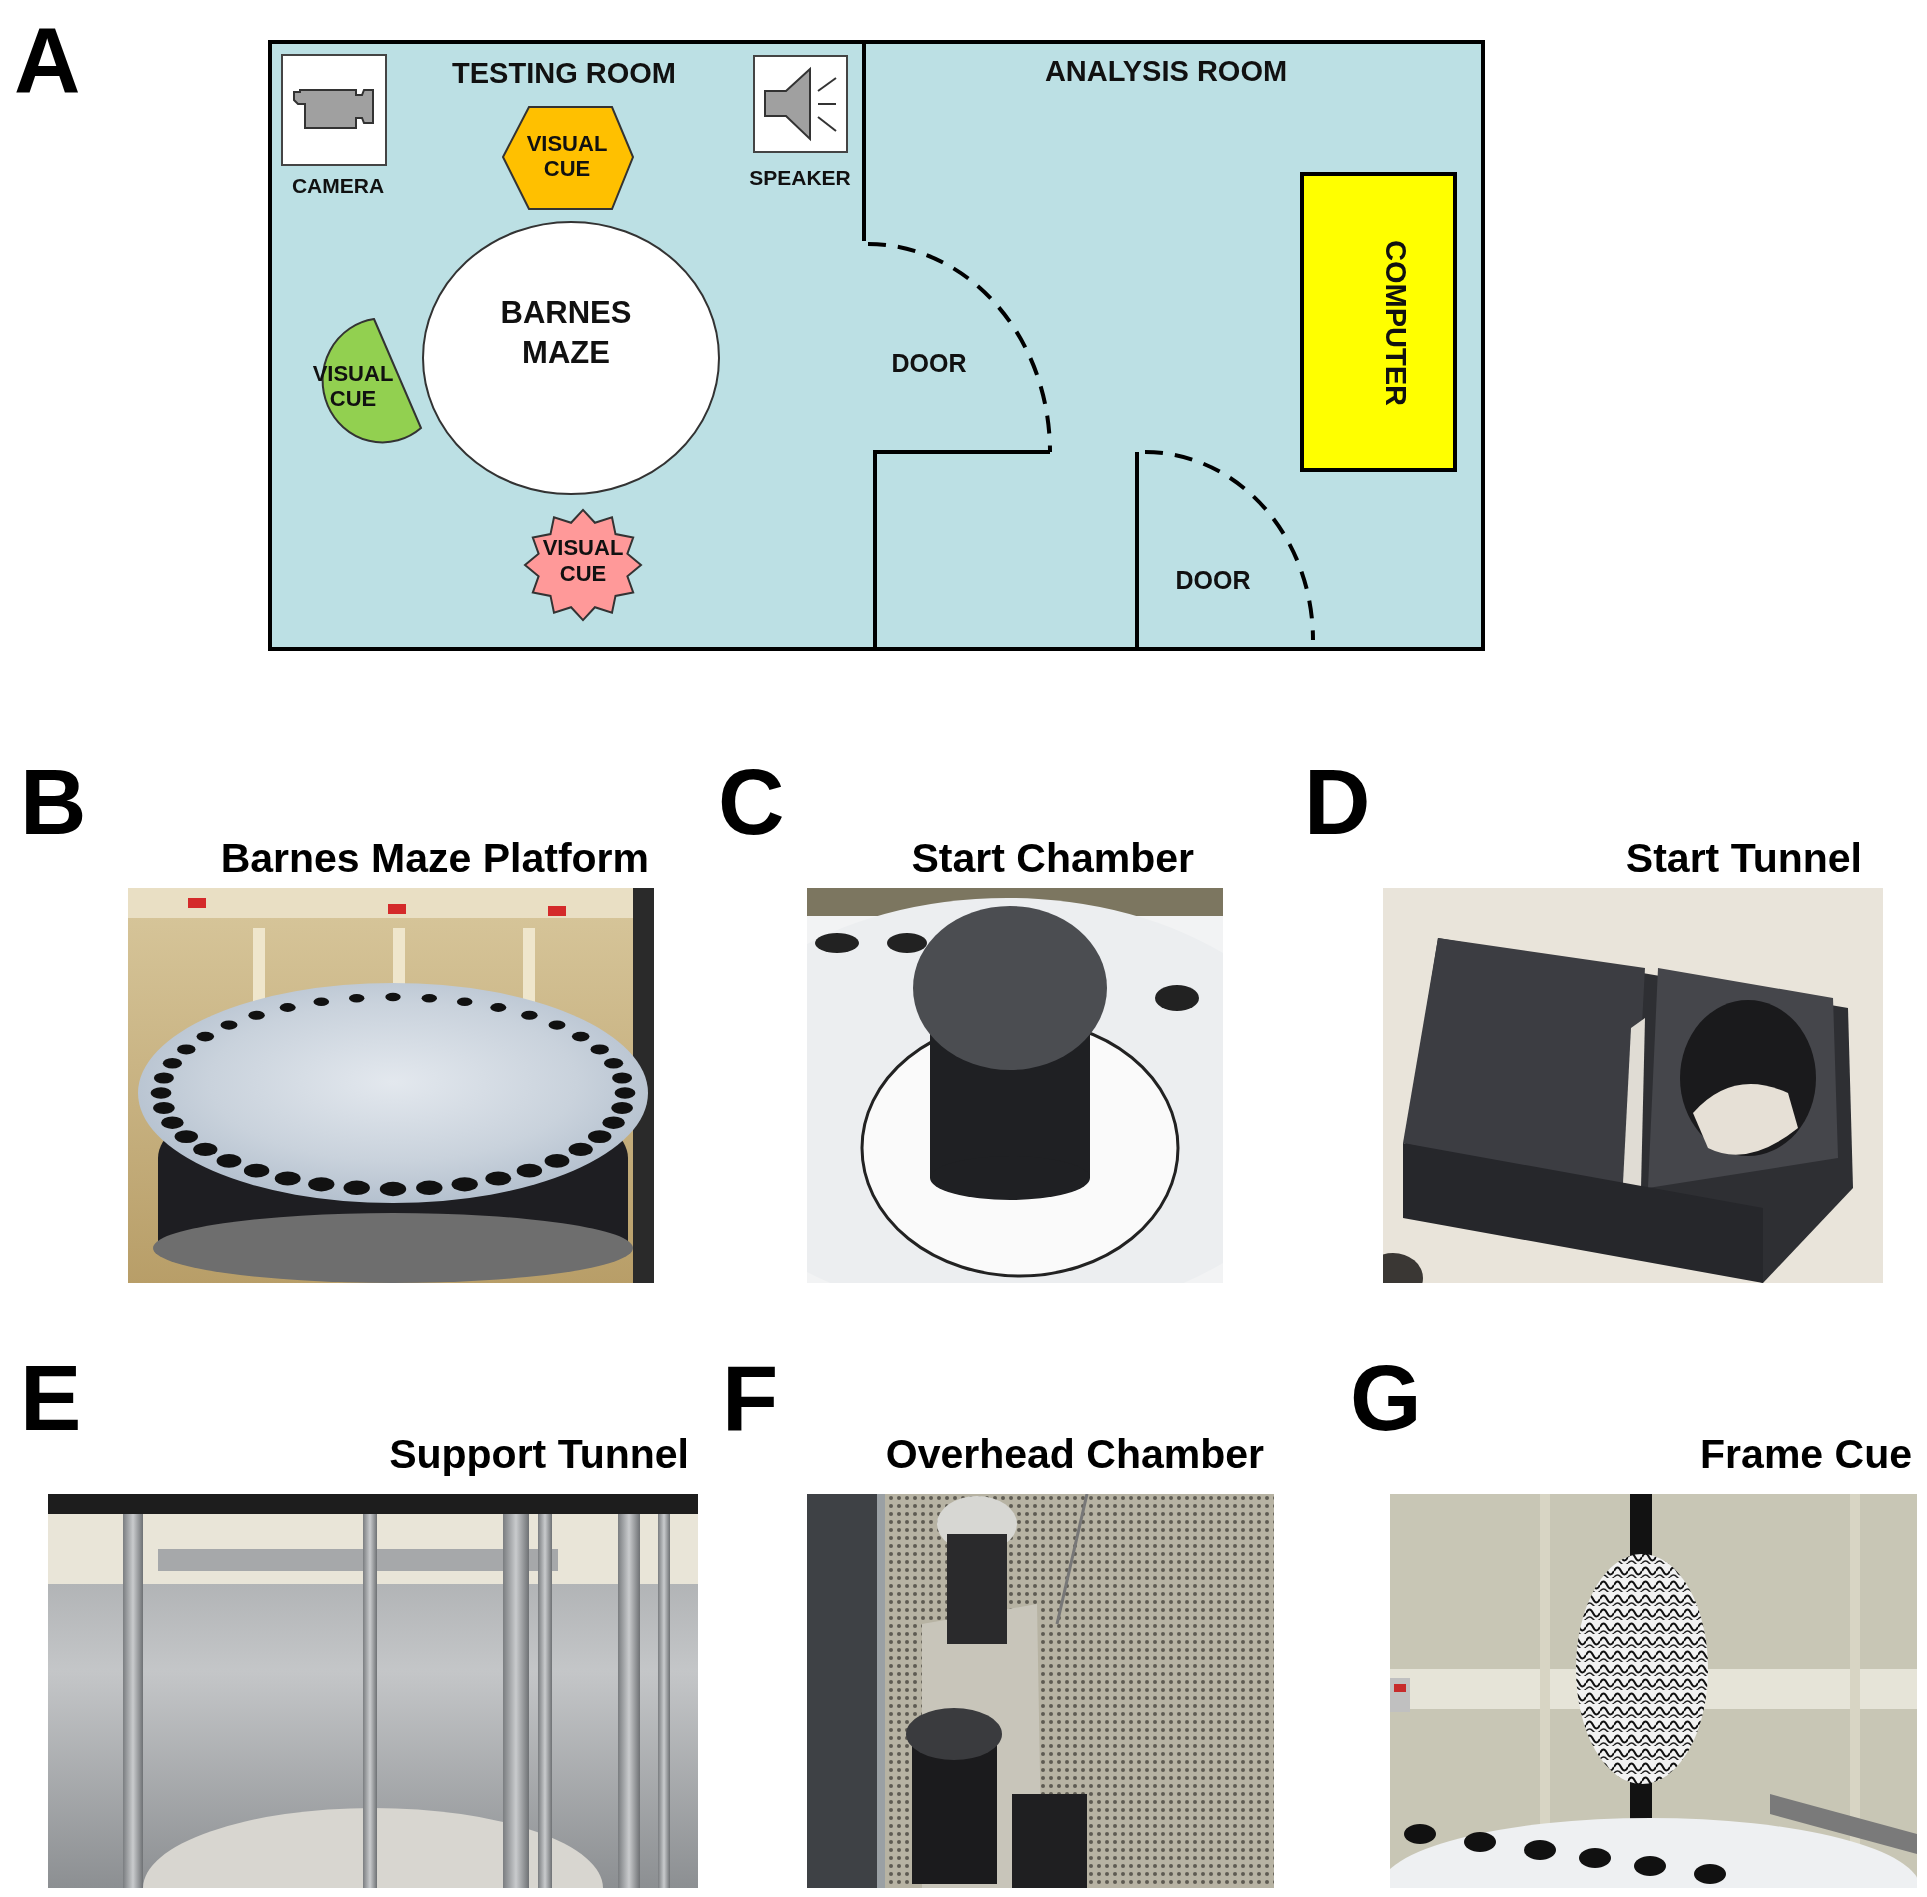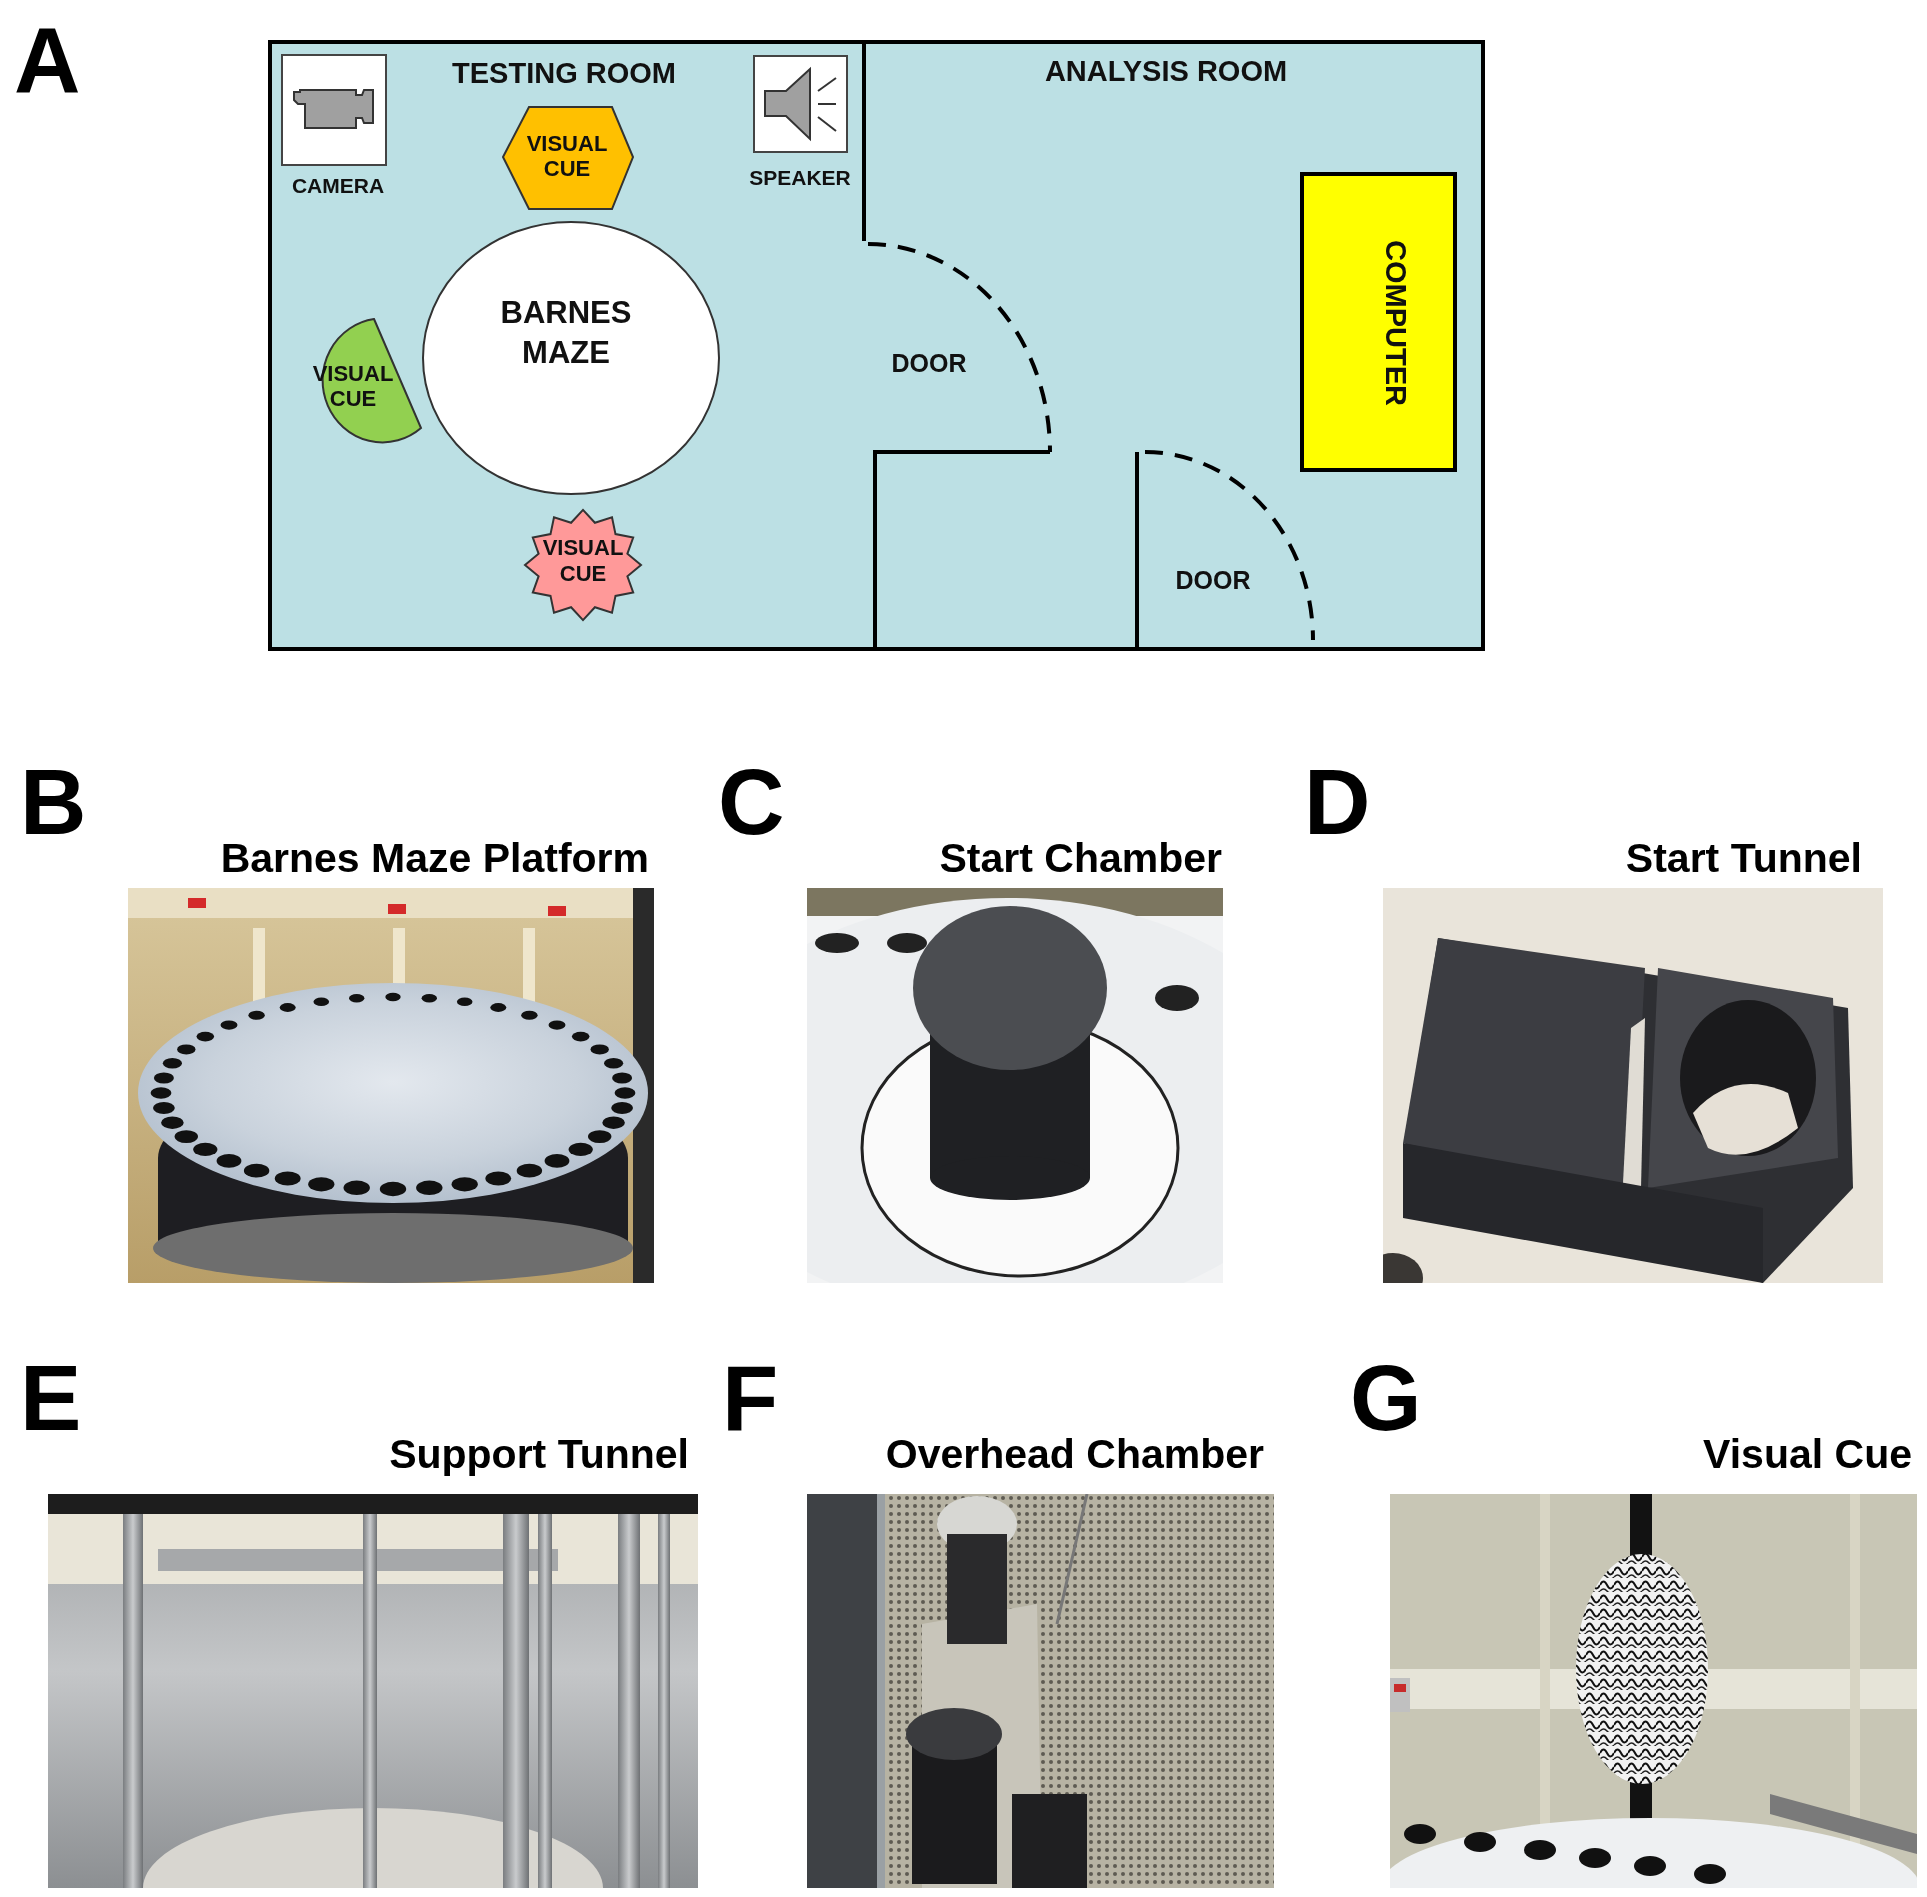--- a/index.html
+++ b/index.html
@@ -145,21 +145,21 @@
         <ellipse cx="429.0" cy="137.1" rx="8.5" ry="4.6"></ellipse>
         <ellipse cx="452.7" cy="148.6" rx="8.8" ry="4.8"></ellipse>
         <ellipse cx="471.7" cy="161.4" rx="9.2" ry="5.0"></ellipse>
         <ellipse cx="485.6" cy="175.3" rx="9.6" ry="5.2"></ellipse>
         <ellipse cx="494.1" cy="190.0" rx="10.0" ry="5.5"></ellipse>
       </g>
   </svg>
 </div>
 
 <div class="panel-letter" style="left:718px; top:756px;">C</div>
-<div class="panel-title" style="left:808px; width:414px; top:838px;">Start Chamber</div>
+<div class="panel-title" style="left:780px; width:414px; top:838px;">Start Chamber</div>
 <div class="photo" style="left:807px; top:888px; width:416px; height:395px;">
   <svg width="416" height="395" viewBox="0 0 416 395">
     <rect width="416" height="395" fill="#F2F3F4"></rect>
     <rect width="416" height="28" fill="#7C7660"></rect>
     <ellipse cx="200" cy="220" rx="320" ry="210" fill="#ECEEF0"></ellipse>
     <ellipse cx="30" cy="55" rx="22" ry="10" fill="#222"></ellipse>
     <ellipse cx="100" cy="55" rx="20" ry="10" fill="#222"></ellipse>
     <ellipse cx="370" cy="110" rx="22" ry="13" fill="#222"></ellipse>
     <ellipse cx="213" cy="260" rx="158" ry="128" fill="#FAFAFA" stroke="#222" stroke-width="3"></ellipse>
     <rect x="123" y="100" width="160" height="190" fill="#1F2023"></rect>
@@ -231,21 +231,21 @@
     <ellipse cx="170" cy="30" rx="40" ry="28" fill="#D7D7D3"></ellipse>
     <rect x="140" y="40" width="60" height="110" fill="#2A2A2C"></rect>
     <rect x="105" y="240" width="85" height="150" fill="#1B1B1D"></rect>
     <ellipse cx="147" cy="240" rx="48" ry="26" fill="#3A3B3E"></ellipse>
     <rect x="205" y="300" width="75" height="94" fill="#1F1F21"></rect>
     <line x1="280" y1="0" x2="250" y2="130" stroke="#777" stroke-width="3"></line>
   </svg>
 </div>
 
 <div class="panel-letter" style="left:1350px; top:1352px;">G</div>
-<div class="panel-title" style="left:1392px; width:520px; top:1434px;">Visual Cue</div>
+<div class="panel-title" style="left:1392px; width:520px; top:1434px;">Frame Cue</div>
 <div class="photo" style="left:1390px; top:1494px; width:527px; height:394px;">
   <svg width="527" height="394" viewBox="0 0 527 394">
     <defs>
       <pattern id="gcue" width="14" height="14" patternUnits="userSpaceOnUse">
         <rect width="14" height="14" fill="#F2F2F2"></rect>
         <path d="M 0 7 Q 3.5 0 7 7 T 14 7" fill="none" stroke="#111" stroke-width="2"></path>
         <path d="M 0 13 Q 3.5 9 7 13 T 14 13" fill="none" stroke="#222" stroke-width="1.5"></path>
       </pattern>
     </defs>
     <rect width="527" height="394" fill="#C8C6B5"></rect>

